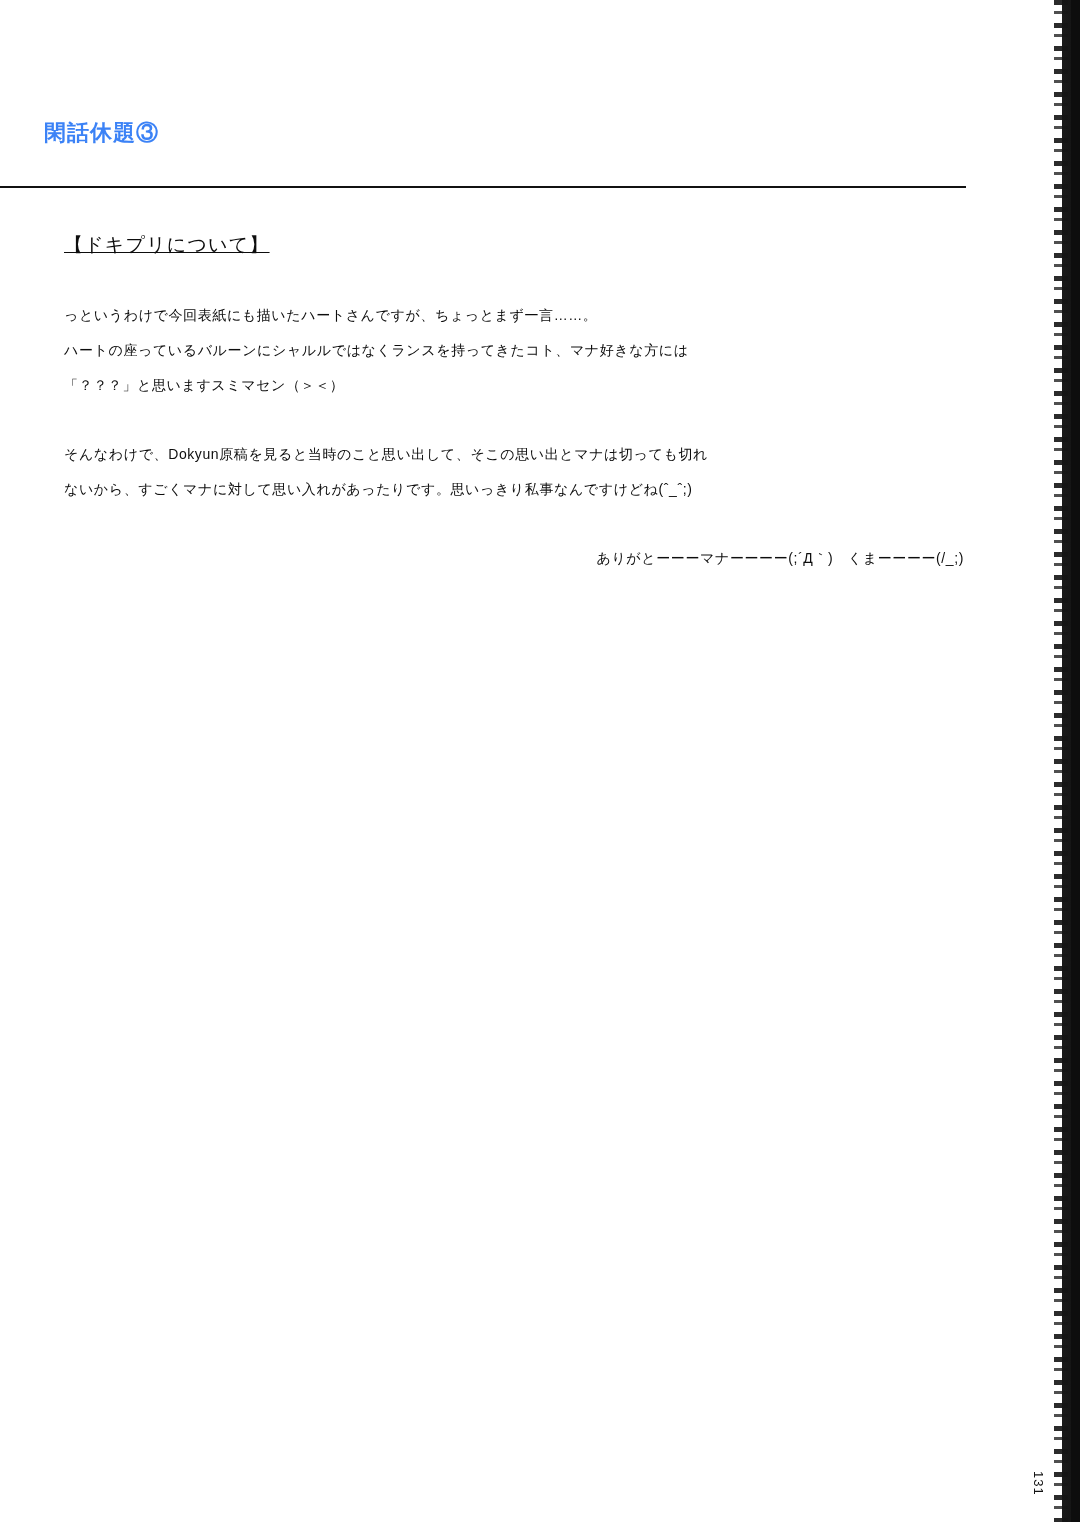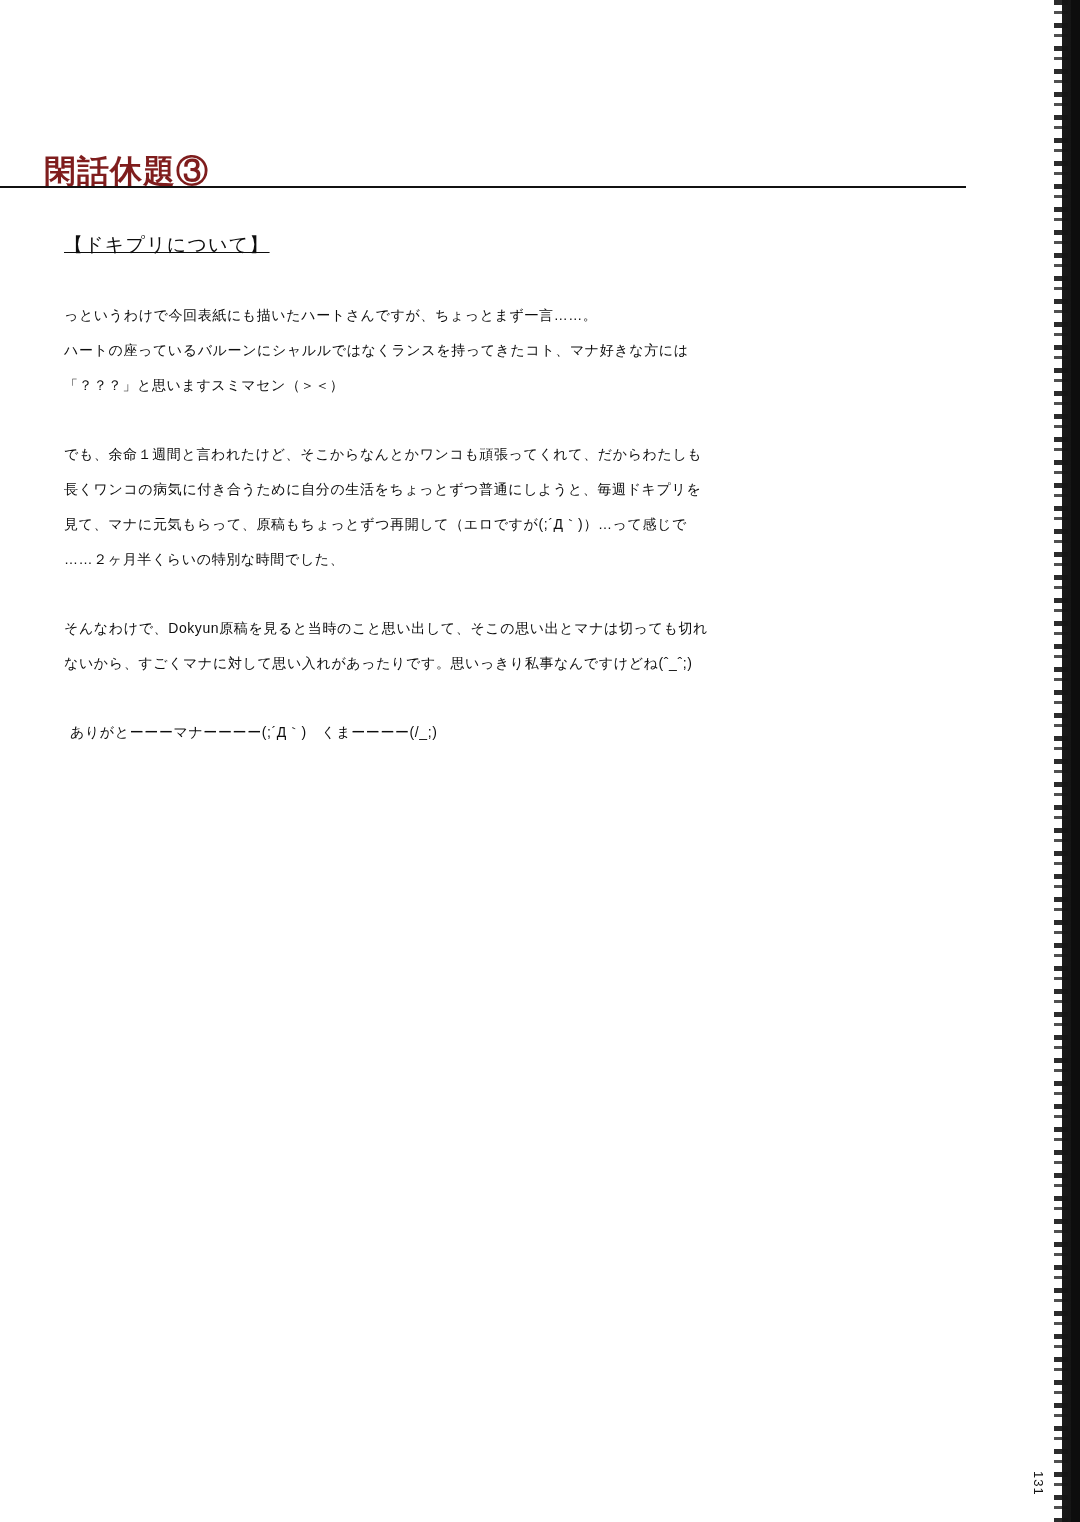--- a/index.html
+++ b/index.html
@@ -55,25 +55,24 @@
     width: 9px;
     height: 100%;
     background: #0d0d0d;
   }
 
   
   .heading {
     position: absolute;
     left: 44px;
     top: 118px;
-    font-size: 32px;
+    font-size: 22px;
     font-weight: bold;
     letter-spacing: 1px;
-    color: #7f1d1d;
-    margin-top: 32px;
+    color: #3b82f6;
   }
 
   .rule {
     position: absolute;
     left: 0;
     top: 186px;
     width: 966px;
     height: 2px;
     background: #111111;
   }
@@ -98,20 +97,21 @@
     font-size: 14px;
     line-height: 35px;
     letter-spacing: 0.6px;
     margin: 0 0 34px 0;
     color: #0d0d0d;
     white-space: pre-line;
   }
   .para.last {
     margin-bottom: 0;
     padding-left: 6px;
+    text-align: right;
   }
 
   
   .page-number {
     position: absolute;
     right: 34px;
     bottom: 26px;
     font-size: 13px;
     color: #111111;
     writing-mode: vertical-rl;
@@ -125,24 +125,20 @@
 
   <div class="heading">閑話休題③</div>
 
   <div class="rule"></div>
 
   <div class="content">
     <p class="section-title">【ドキプリについて】</p>
     <p class="para">っというわけで今回表紙にも描いたハートさんですが、ちょっとまず一言……。
 ハートの座っているバルーンにシャルルではなくランスを持ってきたコト、マナ好きな方には
 「？？？」と思いますスミマセン（＞＜）</p>
-    <p class="para">でも、余命１週間と言われたけど、そこからなんとかワンコも頑張ってくれて、だからわたしも
-長くワンコの病気に付き合うために自分の生活をちょっとずつ普通にしようと、毎週ドキプリを
-見て、マナに元気もらって、原稿もちょっとずつ再開して（エロですが(;´Д｀)）…って感じで
-……２ヶ月半くらいの特別な時間でした、</p>
     <p class="para">そんなわけで、Dokyun原稿を見ると当時のこと思い出して、そこの思い出とマナは切っても切れ
 ないから、すごくマナに対して思い入れがあったりです。思いっきり私事なんですけどね(ˆ_ˆ;)</p>
     <p class="para last">ありがとーーーマナーーーー(;´Д｀)　くまーーーー(/_;)</p>
   </div>
 
   <div class="page-number">131</div>
 
   <div class="scan-edge">
     <div class="scan-edge-inner"></div>
   </div>

